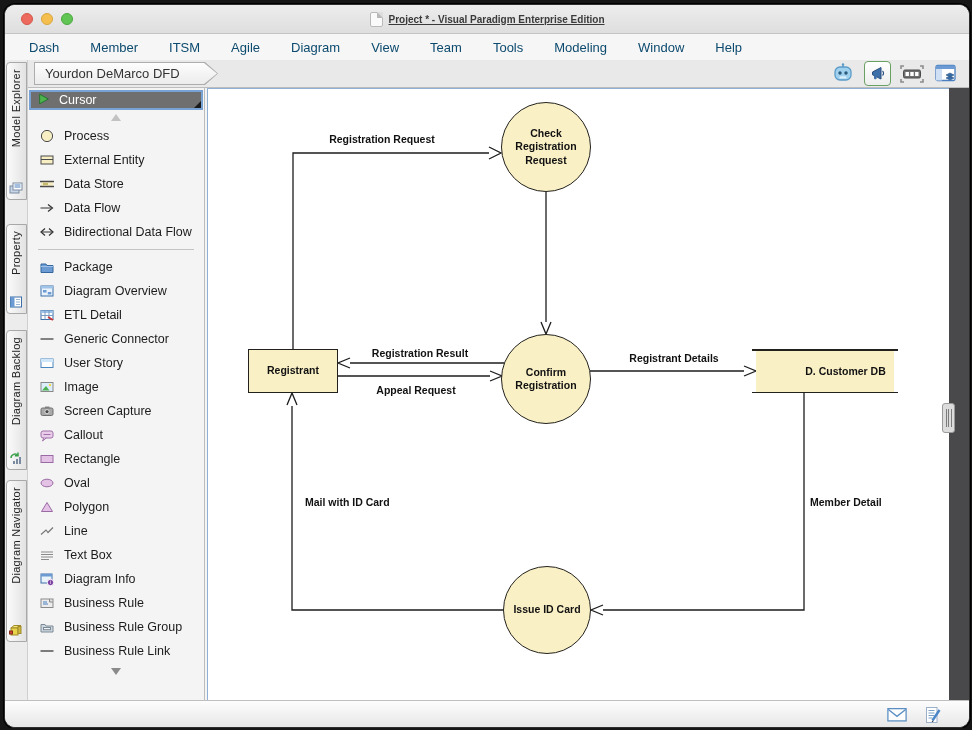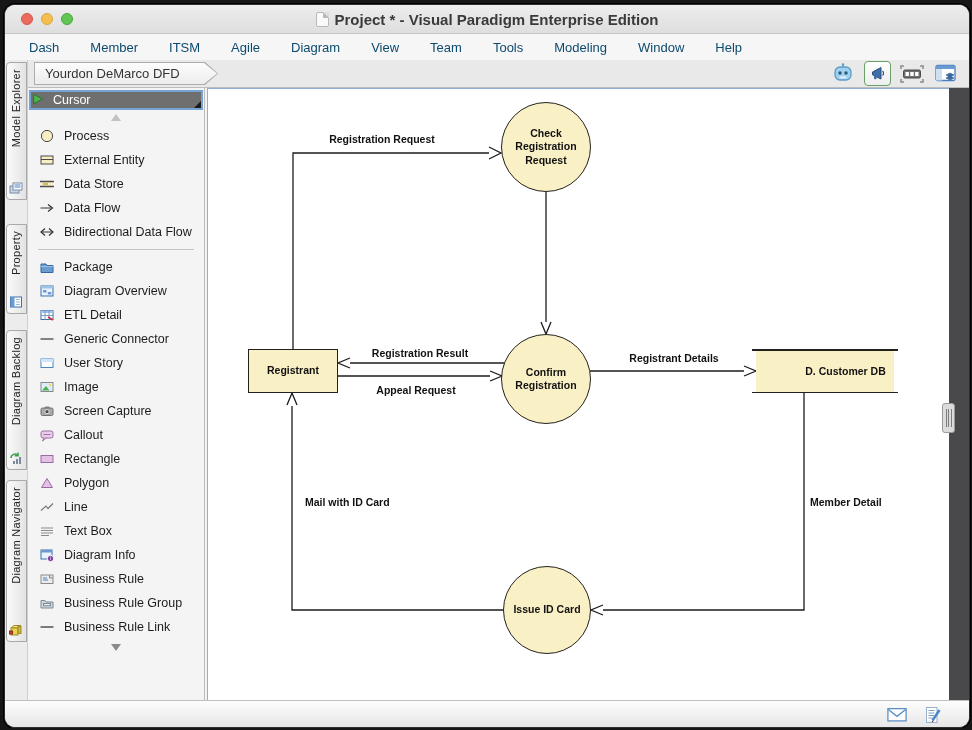--- a/index.html
+++ b/index.html
@@ -10,21 +10,21 @@
             display:flex;align-items:center;position:relative;}
   .lights{display:flex;gap:8px;padding-left:16px;}
   .light{width:12px;height:12px;border-radius:50%;}
   .light.red{background:#ed6a5e;border:1px solid #d3554b;box-sizing:border-box;}
   .light.yellow{background:#f4bf4f;border:1px solid #d9a63d;box-sizing:border-box;}
   .light.green{background:#61c554;border:1px solid #4aa73e;box-sizing:border-box;}
   .title-wrap{position:absolute;left:0;right:0;display:flex;justify-content:center;align-items:center;gap:6px;}
   .title-doc{width:11px;height:13px;background:#fafafa;border:1px solid #b9b9b9;border-radius:2px;position:relative;}
   .title-doc::after{content:"";position:absolute;right:-1px;top:-1px;border:3px solid;
                     border-color:#dedede #dedede #b9b9b9 #b9b9b9;}
-  .title-text{font-size:15px;font-weight:bold;color:#3a3a3a;}
+  .title-text{font-size:10px;font-weight:bold;color:#3a3a3a;text-decoration:underline;}
   
   .menubar{height:26px;background:#f6f6f6;display:flex;align-items:center;gap:31px;padding-left:24px;
            font-size:13px;color:#0c4a6e;}
   .menu-item{cursor:default;}
   
   .content{display:flex;height:640px;}
   
   .tabstrip{width:23px;background:#ececec;border-right:1px solid #cfcfcf;box-sizing:border-box;
             display:flex;flex-direction:column;align-items:center;}
   .side-tab{width:21px;border:1px solid #a8a8a8;border-radius:4px 0 0 4px;box-sizing:border-box;
@@ -43,21 +43,21 @@
                padding-left:10px;font-size:13px;color:#333;}
   .tool-icons{display:flex;align-items:center;gap:8px;padding-right:4px;}
   .tool-ic{width:26px;height:24px;display:flex;align-items:center;justify-content:center;}
   .tool-ic.framed{background:linear-gradient(#ffffff,#eeeeee);border:1.5px solid #69a063;border-radius:4px;
                   box-sizing:border-box;width:27px;height:25px;}
   
   .mainrow{flex:1;display:flex;min-height:0;background:#f4f4f4;}
   .palette{width:177px;box-sizing:border-box;border-right:1px solid #bcbcbc;background:#f4f4f4;
            display:flex;flex-direction:column;padding-top:2px;}
   .cursor-row{margin:0 1px;height:20px;background:#6f6f6f;border:2px solid #78a2d4;box-sizing:border-box;
-              display:flex;align-items:center;gap:6px;position:relative;}
+              display:flex;align-items:center;gap:6px;padding-left:6px;position:relative;}
   .cursor-row .lab{color:#fff;font-size:12.5px;}
   .cursor-row .corner{position:absolute;right:0;bottom:0;width:0;height:0;
                       border-left:7px solid transparent;border-bottom:7px solid #1a1a1a;}
   .scroll-ind{height:14px;display:flex;align-items:center;justify-content:center;}
   .tri-up{width:0;height:0;border-left:5px solid transparent;border-right:5px solid transparent;
           border-bottom:7px solid #c2c2c2;}
   .tri-down{width:0;height:0;border-left:5px solid transparent;border-right:5px solid transparent;
             border-top:7px solid #8a8a8a;}
   .pal-list{display:flex;flex-direction:column;}
   .pal-item{height:24px;display:flex;align-items:center;gap:9px;padding-left:11px;}
@@ -353,20 +353,28 @@
                 <span class="pal-ico">
                   <svg width="16" height="16" viewBox="0 0 16 16">
                     <rect x="2" y="4.5" width="12" height="7" fill="#e3c2e6" stroke="#9a6aa4"></rect>
                   </svg>
                 </span>
                 <span class="pal-lab">Rectangle</span>
               </div>
               <div class="pal-item">
                 <span class="pal-ico">
                   <svg width="16" height="16" viewBox="0 0 16 16">
+                    <ellipse cx="8" cy="8" rx="6" ry="3.8" fill="#e3c2e6" stroke="#9a6aa4"></ellipse>
+                  </svg>
+                </span>
+                <span class="pal-lab">Oval</span>
+              </div>
+              <div class="pal-item">
+                <span class="pal-ico">
+                  <svg width="16" height="16" viewBox="0 0 16 16">
                     <path d="M8 3.5 L13.5 12.5 H2.5 Z" fill="#e3c2e6" stroke="#9a6aa4"></path>
                   </svg>
                 </span>
                 <span class="pal-lab">Polygon</span>
               </div>
               <div class="pal-item">
                 <span class="pal-ico">
                   <svg width="16" height="16" viewBox="0 0 16 16">
                     <path d="M2 11.5 L7 7 L9 9.5 L14 4.5" fill="none" stroke="#777" stroke-width="1.2"></path>
                   </svg>

